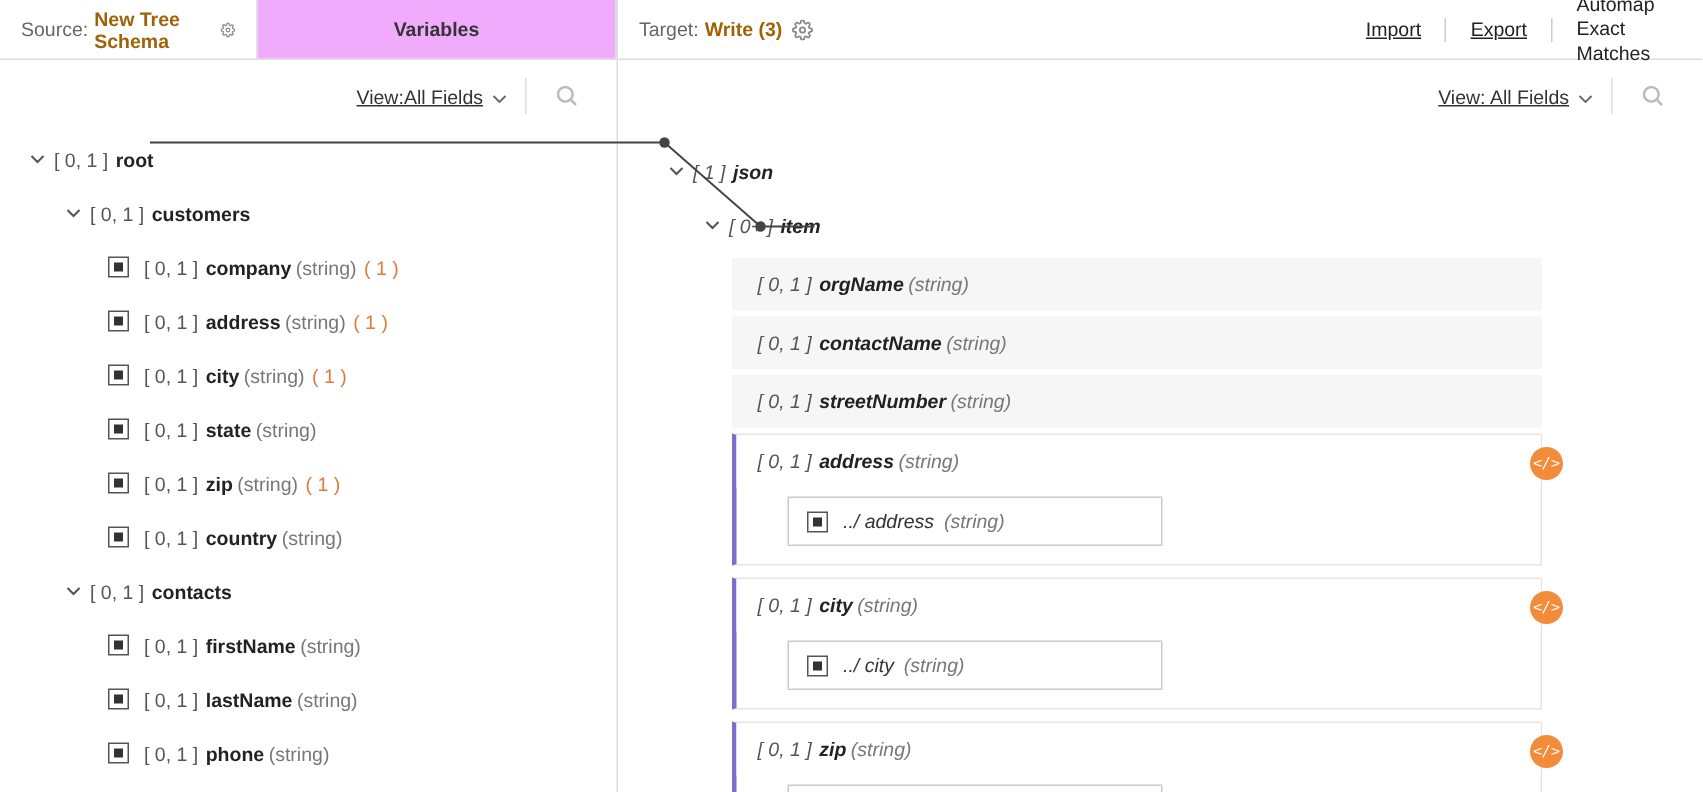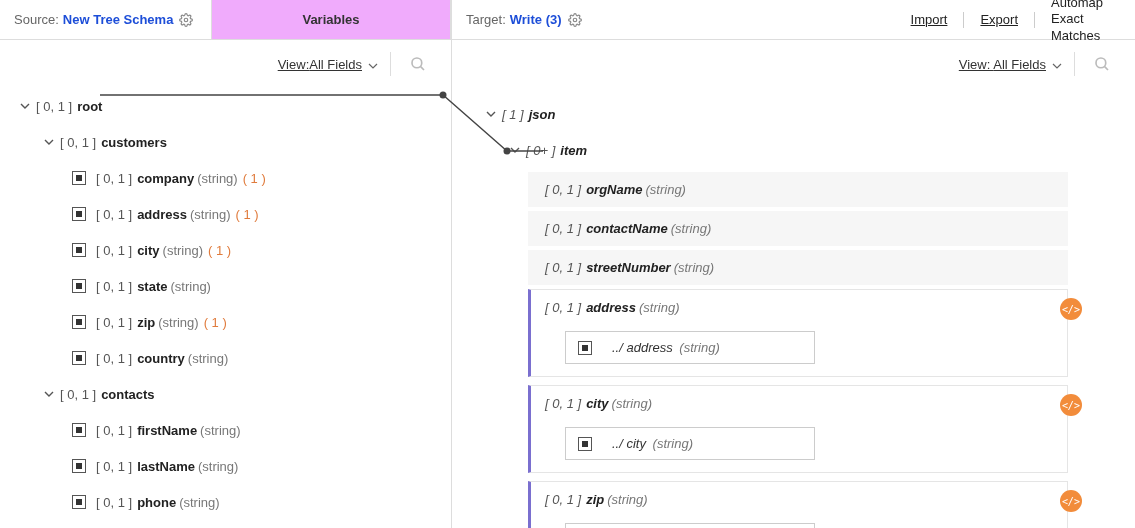--- a/index.html
+++ b/index.html
@@ -1,25 +1,25 @@
 <!DOCTYPE html>
 <html><head>
 <meta charset="utf-8">
 <style>
 * { margin: 0; padding: 0; box-sizing: border-box; }
 body { font-family: -apple-system, BlinkMacSystemFont, "Segoe UI", Arial, sans-serif; font-size: 13px; color: #333; background: #fff; width: 1135px; height: 528px; overflow: hidden; position: relative; }
 
 .container { display: flex; width: 100%; height: 100%; }
-.left-panel { width: 452px; border-right: 1px solid #ddd; display: flex; flex-direction: column; }
+.left-panel { width: 412px; border-right: 1px solid #ddd; display: flex; flex-direction: column; }
 .right-panel { flex: 1; display: flex; flex-direction: column; position: relative; }
 
 .header { display: flex; align-items: center; height: 40px; border-bottom: 1px solid #ddd; }
 .header-cell { display: flex; align-items: center; padding: 0 14px; height: 100%; }
 .source-label, .target-label { color: #666; font-size: 13px; }
-.source-val, .target-val { font-weight: 600; color: #1d4ed8; margin-left: 4px; }
+.source-val, .target-val { font-weight: 600; color: #a16207; margin-left: 4px; }
 .gear { width: 14px; height: 14px; margin-left: 6px; cursor: pointer; }
 .gear svg { width: 100%; height: 100%; }
 .variables-tab { flex: 0 0 auto; width: 240px; font-weight: 600; background: #f0abfc; border-left: 1px solid #ddd; border-right: 1px solid #ddd; margin-left: auto; justify-content: center; cursor: pointer; height: 100%; display:flex; align-items:center;}
 
 .toolbar-right { display: flex; align-items:center; margin-left:auto; gap: 16px; padding-right: 24px; font-size: 13px; }
 .toolbar-right .link { text-decoration: underline; color: #222; cursor: pointer; }
 .toolbar-right .link.multi { text-align: left; line-height: 1.25; }
 .sep { width:1px; height:16px; background:#ccc; }
 
 .filterbar { display:flex; align-items:center; justify-content:flex-end; height: 48px; padding: 0 18px; gap: 12px; text-decoration: underline; }
@@ -43,21 +43,21 @@
 .card-text .count { color:#e07b3c; margin-left:5px; }
 .cardinality { color:#555; margin-right:5px; }
 
 .right-tree { padding: 8px 0 20px 26px; overflow:auto; flex:1; position:relative;font-style:italic; }
 
 .field-block { margin: 4px 0 4px 50px; max-width: 540px; }
 .field-row { border-left:3px solid transparent; background:#f6f6f6; padding:10px 14px; display:flex; align-items:center; position:relative; }
 .field-row.mapped { border-left-color:#7a6fcf; background:#fff; border-top:1px solid #e5e5e5; border-right:1px solid #e5e5e5; border-bottom:1px solid #e5e5e5;}
 .field-group { border:1px solid #e5e5e5; border-left:3px solid #7a6fcf; margin: 4px 0 8px 50px; max-width: 540px;}
 .field-group .field-row { background:#fff; border:none; border-left:none;}
-.mapping-pill { margin:6px 14px 12px 34px; border:1px solid #ccc; padding:8px 12px; display:flex; align-items:center; gap:10px; font-size:13px; max-width: 250px;}
+.mapping-pill { margin:6px 14px 12px 34px; border:1px solid #ccc; padding:8px 12px; display:flex; align-items:center; font-size:13px; max-width: 250px;}
 .code-badge { position:absolute; right:-15px; top:8px; width:22px;height:22px; border-radius:50%; background:#f28c3b; color:#fff; display:flex;align-items:center;justify-content:center; font-size:10px; font-family:monospace;}
 
 .svg-overlay{ position:absolute; top:0; left:0; width:1135px; height:528px; pointer-events:none; z-index:5;}
 </style>
 </head>
 <body>
 
 <div class="container">
 
   <div class="left-panel">

